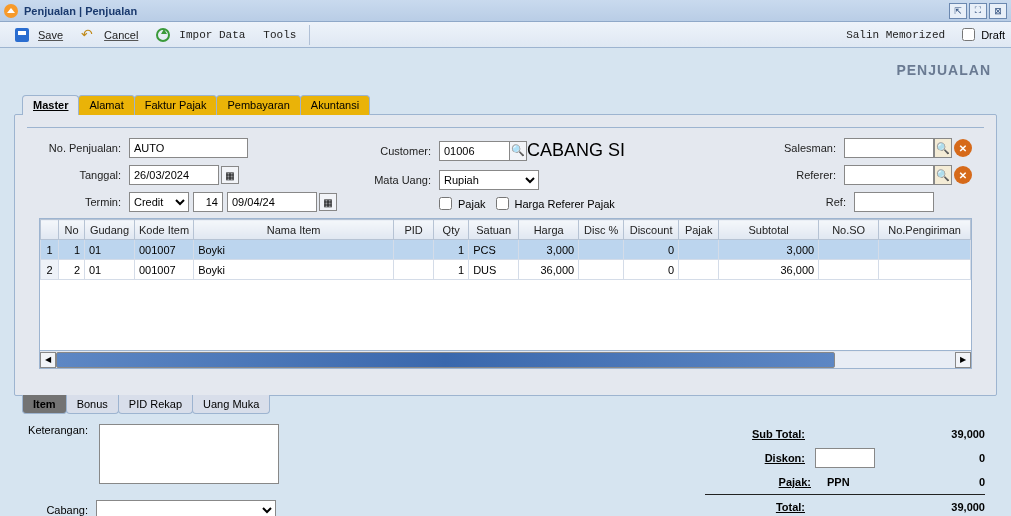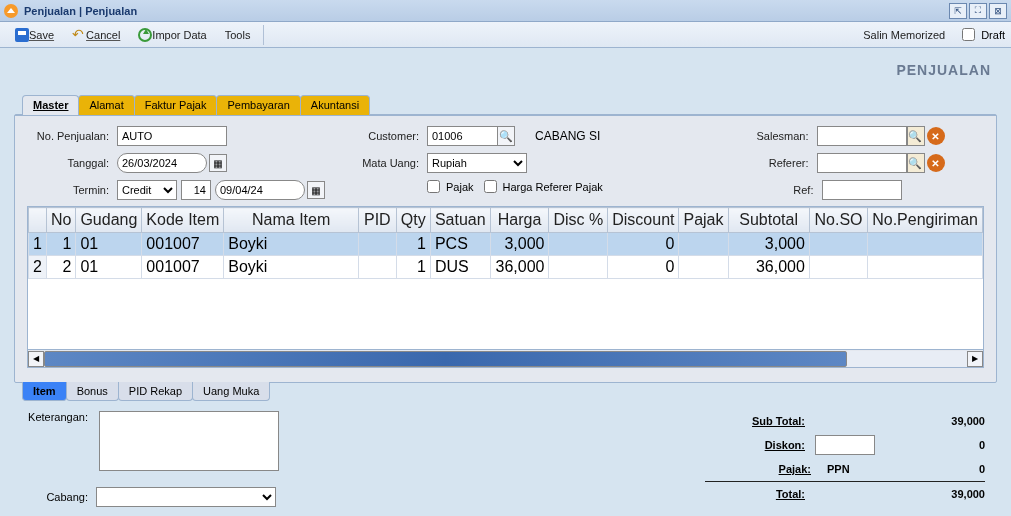--- a/index.html
+++ b/index.html
@@ -21,75 +21,75 @@
 .titlebar .icon { width:14px; height:14px; background:#f79a2a; border-radius:50%; margin-right:6px; position:relative;}
 .titlebar .icon::after{content:""; position:absolute; left:3px; top:4px; border-left:4px solid transparent; border-right:4px solid transparent; border-bottom:5px solid #fff;}
 .titlebar .title { flex:1; color:#1a3a6e; font-weight:bold; }
 .winbtns { display:flex; gap:2px;}
 .winbtn { width:18px; height:16px; border:1px solid #6b88b0; background:#e8eff8; display:flex; align-items:center; justify-content:center; font-size:9px; color:#2a4a7a; cursor:pointer;}
 .toolbar {
   background:linear-gradient(#eef3fa,#dfe8f3);
   height:26px; display:flex; align-items:center; padding:0 6px;
   border-bottom:1px solid #9db4d0;
 }
-.tbtn { display:flex; align-items:center; gap:0; padding:2px 8px; border:1px solid transparent; cursor:pointer;}
+.tbtn { display:flex; align-items:center; gap:9px; padding:2px 8px; border:1px solid transparent; cursor:pointer;}
 .tbtn .lbl{ text-decoration:underline; text-decoration-color:#555; color:#222;}
-.tbtn .nolbl{ color:#222;}
+.tbtn .nolbl{ color:#222;font-family:Liberation Mono, monospace;}
 .ico-save{width:14px;height:14px;background:#2a6dd0;border-radius:2px; position:relative;}
 .ico-save::after{content:"";position:absolute;left:3px;top:3px;width:8px;height:4px;background:#fff;}
 .ico-cancel{width:14px;height:14px;position:relative;}
 .ico-cancel::before{content:"↶";color:#c08a1a;font-size:14px;line-height:12px;}
 .ico-impor{width:14px;height:14px;border:2px solid #3a9a3a;border-radius:50%;position:relative;}
 .ico-impor::after{content:"";position:absolute;left:3px;top:-1px;border-left:3px solid transparent;border-right:3px solid transparent;border-bottom:5px solid #3a9a3a;}
 .toolbar .divider{width:1px;height:20px;background:#b0c0d6;margin:0 4px;}
 .toolbar .right{margin-left:auto; display:flex; align-items:center; gap:8px;}
 .chk{display:flex;align-items:center;gap:6px;}
 .chk input{width:13px;height:13px;}
 .content{ padding:8px 14px 0; }
 .pagehdr{ text-align:right; color:#6a7a92; font-weight:bold; letter-spacing:1px; font-size:14px; padding:6px 6px 10px 0;}
 .panel{ background:#e4e8ef; border:1px solid #9db4d0; border-radius:2px; padding:0; }
 .tabs{ display:flex; padding:6px 8px 0; gap:0;}
 .tab{ padding:3px 10px 4px; border:1px solid #9db4d0; border-bottom:none; background:#e4e8ef; border-radius:4px 4px 0 0; margin-right:-1px; cursor:pointer; position:relative; top:1px;}
 .tab.active{ background:#e4e8ef; font-weight:bold; text-decoration:underline; z-index:2;}
 .tab.inactive{ background:#eab308; }
-.tabbody{ border-top:1px solid #9db4d0; margin:0; padding:10px 12px 14px; }
+.tabbody{ border-top:1px solid #9db4d0; margin:12px; padding:10px 12px 14px; }
 .formrow{ display:flex; margin-bottom:6px; }
 .col{ display:flex; flex-direction:column; gap:7px; }
 .col1{ width:330px;}
 .col2{ width:350px;}
-.col3{ flex:1; align-items:center;}
+.col3{ flex:1; align-items:flex-end;}
 .field{ display:flex; align-items:center; }
 .field .flabel{ width:90px; text-align:right; padding-right:8px; color:#222;}
 .col3 .field .flabel{ width:70px;}
 input[type=text]{ height:20px; border:1px solid #888; padding:1px 4px; font:inherit; background:#fff;}
-.inpw1{ width:110px;}
-.inpdate{ width:90px;border-radius:10px;}
+.inpw1{ width:119px;}
+.inpdate{ width:90px;}
 .calbtn{ width:18px;height:18px; border:1px solid #888; background:#f2f4f8; margin-left:2px; display:inline-flex; align-items:center; justify-content:center; cursor:pointer; font-size:10px;}
 .sel{ height:20px; border:1px solid #888; background:#fff; font:inherit;}
 .custlookup{ display:flex; align-items:center;}
 .custlookup input{ width:70px; border-right:none;}
 .lookbtn{ width:18px;height:20px; border:1px solid #888; background:#f2f4f8; display:inline-flex; justify-content:center; align-items:center; cursor:pointer;}
-.custname{ background:#e4e8ef; padding:2px 20px; font-size:12px;}
+.custname{ background:#e4e8ef; padding:2px 0; font-size:18px;}
 .searchbtn{ width:18px;height:20px; border:1px solid #888; background:#f4ecd6; display:inline-flex; justify-content:center; align-items:center; cursor:pointer;}
 .delbtn{ width:18px;height:18px; border-radius:50%; background:#d66a1a; color:#fff; display:inline-flex; justify-content:center; align-items:center; margin-left:2px; cursor:pointer; font-size:10px; font-weight:bold;}
 .gridwrap{ border:1px solid #9db4d0; margin:6px 0 0; background:#fff;}
-table.grid{ border-collapse:collapse; width:100%; font-size:16px;}
+table.grid{ border-collapse:collapse; width:100%; font-size:11px;}
 table.grid th{ background:linear-gradient(#f4f7fb,#e0e7f1); border:1px solid #b6c3d4; padding:3px 4px; font-weight:normal; color:#222; height:20px; white-space:nowrap;}
 table.grid td{ border:1px solid #d4dce8; padding:2px 4px; height:20px; white-space:nowrap;}
 .rownum{ background:#eef2f8; text-align:center; width:18px;}
 tr.selrow td{ background:#bcd5ee;}
 .num{ text-align:right;}
 .gridpad{ height:70px; background:#fff;}
 .hscroll{ height:18px; background:#e4e8ef; border-top:1px solid #9db4d0; display:flex; align-items:center;}
 .hscroll .arrow{ width:16px; height:16px; border:1px solid #888; background:#f2f4f8; display:flex; align-items:center; justify-content:center; cursor:pointer; font-size:8px;}
 .hscroll .track{ flex:1; height:16px; background:linear-gradient(90deg,#5d87c4,#3a68ad,#5d87c4); border:1px solid #888; border-radius:2px;}
 .hscroll .track2{ width:120px; height:16px; background:#e8edf5;}
 .bottomtabs{ display:flex; padding:0 8px; margin-top:-1px;}
 .btab{ padding:3px 10px; border:1px solid #9db4d0; border-top:none; border-radius:0 0 4px 4px; background:#d8deea; margin-right:-1px; cursor:pointer;}
-.btab.active{ background:#3b82f6; font-weight:bold; }
+.btab.active{ background:#737373; font-weight:bold; }
 .footer{ display:flex; padding:10px 12px 6px;}
 .ket{ width:300px;}
 .ket .flabel{ width:70px; text-align:right; padding-right:8px; display:inline-block; vertical-align:top;}
 .ket textarea{ width:180px; height:60px; border:1px solid #888; font:inherit; resize:none;}
 .ket .cabrow{ margin-top:14px; display:flex; align-items:center;}
 .totals{ margin-left:auto; width:280px;}
 .trow{ display:flex; justify-content:flex-end; align-items:center; padding:4px 0;}
 .trow .tl{ font-weight:bold; text-align:right; padding-right:10px; width:100px;text-decoration:underline;}
 .trow .tv{ width:170px; text-align:right; font-weight:bold;}
 .trow input{ width:60px; height:20px; text-align:right; font-weight:normal;}

